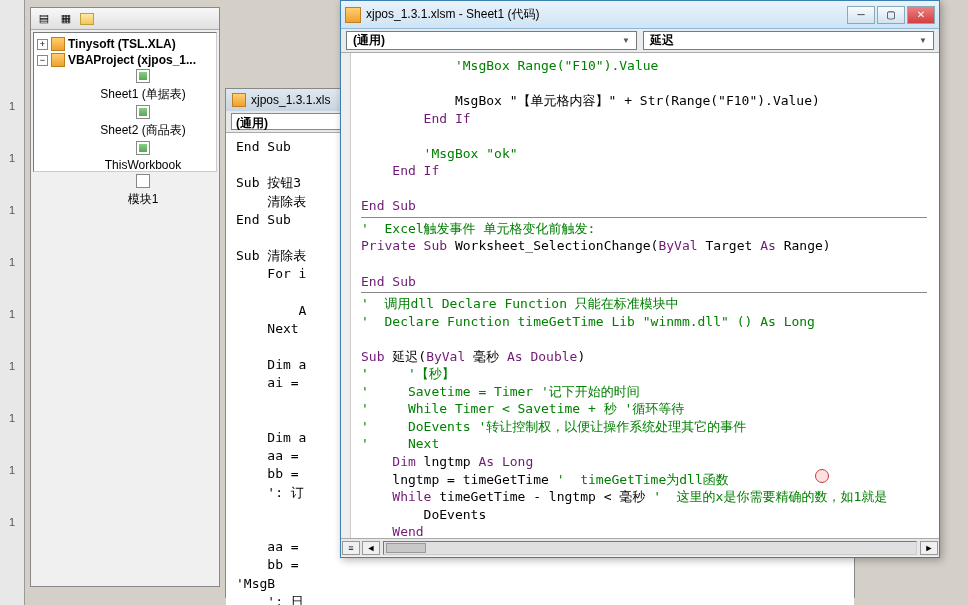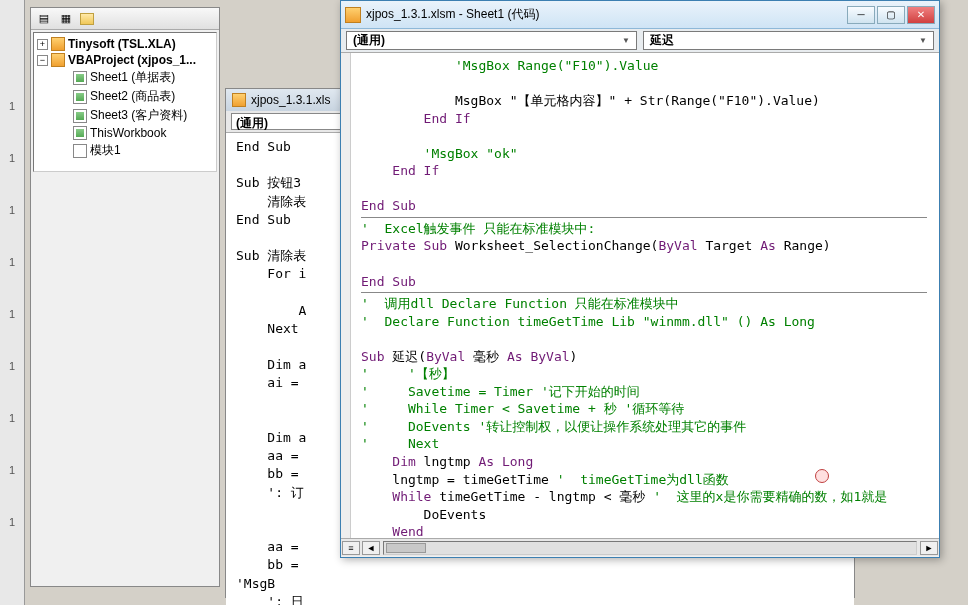--- a/index.html
+++ b/index.html
@@ -5,21 +5,21 @@
 * { margin: 0; padding: 0; box-sizing: border-box; }
 body { font-family: "Microsoft YaHei", Arial, sans-serif; font-size: 12px; background: #d4d0c8; overflow: hidden; width: 968px; height: 605px; position: relative; }
 .main-container { display: flex; width: 100%; height: 100%; }
 .left-sidebar { width: 25px; background: #e8e8e8; border-right: 1px solid #999; display: flex; flex-direction: column; align-items: center; padding-top: 100px; gap: 40px; }
 .left-sidebar .num { font-size: 11px; color: #555; }
 .tree-panel { position: absolute; left: 30px; top: 7px; width: 190px; height: 580px; background: #f0f0f0; border: 1px solid #888; }
 .tree-toolbar { height: 22px; background: linear-gradient(#f8f8f8, #e0e0e0); border-bottom: 1px solid #aaa; display: flex; align-items: center; padding: 0 5px; gap: 6px; }
 .tree-toolbar .icon { width: 16px; height: 16px; display: flex; align-items: center; justify-content: center; font-size: 11px; }
 .tree-content { background: #fff; padding: 3px; height: 140px; border: 1px inset #ccc; margin: 2px; font-size: 12px; }
 .tree-item { display: flex; align-items: center; gap: 3px; padding: 1px 0; cursor: pointer; white-space: nowrap; }
-.tree-item.indent2 { padding-left: 36px; }
+.tree-item.indent2 { padding-left: 36px; flex-direction: column; }
 .expander { width: 11px; height: 11px; border: 1px solid #888; display: inline-flex; align-items: center; justify-content: center; font-size: 9px; line-height: 1; cursor: pointer; }
 .code-window-back { position: absolute; left: 225px; top: 88px; width: 630px; height: 510px; background: #f0f0f0; border: 1px solid #888; }
 .cwb-title { height: 22px; background: linear-gradient(#e0e8f0, #c8d4e0); display: flex; align-items: center; padding: 0 6px; gap: 5px; font-size: 12px; }
 .cwb-dropdown-bar { height: 22px; background: #e8e8e8; border-bottom: 1px solid #aaa; display: flex; padding: 2px 5px; }
 .cwb-dropdown { background: #fff; border: 1px solid #888; padding: 1px 4px; font-size: 12px; flex: 1; }
 .cwb-code { background: #fff; padding: 5px 10px; font-family: "Consolas", "SimSun", monospace; font-size: 13px; line-height: 1.4; white-space: pre; overflow: hidden; }
 .code-window-front { position: absolute; left: 340px; top: 0; width: 600px; height: 558px; background: #f0f0f0; border: 1px solid #3c7fb1; box-shadow: 2px 2px 8px rgba(0,0,0,0.3); }
 .titlebar { height: 28px; background: linear-gradient(#eaf3fb, #cfe4f5); display: flex; align-items: center; padding: 0 4px; border-bottom: 1px solid #8eb8d8; }
 .titlebar .ticon { width: 16px; height: 16px; margin-right: 5px; }
 .titlebar .ttext { flex: 1; font-size: 12px; color: #000; }
@@ -85,24 +85,20 @@
     <div class="tree-item indent2">
         <span class="sheet-icon"></span>
         <span>Sheet1 (单据表)</span>
       </div>
     <div class="tree-item indent2">
         <span class="sheet-icon"></span>
         <span>Sheet2 (商品表)</span>
       </div>
     <div class="tree-item indent2">
         <span class="sheet-icon"></span>
-        <span>Sheet3 (客户资料)</span>
-      </div>
-    <div class="tree-item indent2">
-        <span class="sheet-icon"></span>
         <span>ThisWorkbook</span>
       </div>
     <div class="tree-item indent2">
         <span class="module-icon"></span>
         <span>模块1</span>
       </div>
   </div>
 </div>
 
 <div class="code-window-back">
@@ -169,28 +165,28 @@
     <div class="code-gutter"></div>
     <div class="code-text" id="front-code"><span class="cm">            'MsgBox Range("F10").Value</span>
 
             MsgBox "【单元格内容】" + Str(Range("F10").Value)
 <span class="kw">        End If</span>
 
 <span class="cm">        'MsgBox "ok"</span>
 <span class="kw">    End If</span>
 
 <span class="kw">End Sub</span>
-<hr><span class="cm">'  Excel触发事件 只能在标准模块中:</span>
+<hr><span class="cm">'  Excel触发事件 单元格变化前触发:</span>
 <span class="kw">Private Sub</span> Worksheet_SelectionChange(<span class="kw">ByVal</span> Target <span class="kw">As</span> Range)
 
 <span class="kw">End Sub</span>
 <hr><span class="cm">'  调用dll Declare Function 只能在标准模块中</span>
 <span class="cm">'  Declare Function timeGetTime Lib "winmm.dll" () As Long</span>
 
-<span class="kw">Sub</span> 延迟(<span class="kw">ByVal</span> 毫秒 <span class="kw">As ByVal</span>)
+<span class="kw">Sub</span> 延迟(<span class="kw">ByVal</span> 毫秒 <span class="kw">As Double</span>)
 <span class="cm">'     '【秒】</span>
 <span class="cm">'     Savetime = Timer '记下开始的时间</span>
 <span class="cm">'     While Timer &lt; Savetime + 秒 '循环等待</span>
 <span class="cm">'     DoEvents '转让控制权，以便让操作系统处理其它的事件</span>
 <span class="cm">'     Next</span>
     <span class="kw">Dim</span> lngtmp <span class="kw">As Long</span>
     lngtmp = timeGetTime <span class="cm">'  timeGetTime为dll函数</span>
     <span class="kw">While</span> timeGetTime - lngtmp &lt; 毫秒 <span class="cm">'  这里的x是你需要精确的数，如1就是</span>
         DoEvents
     <span class="kw">Wend</span>

